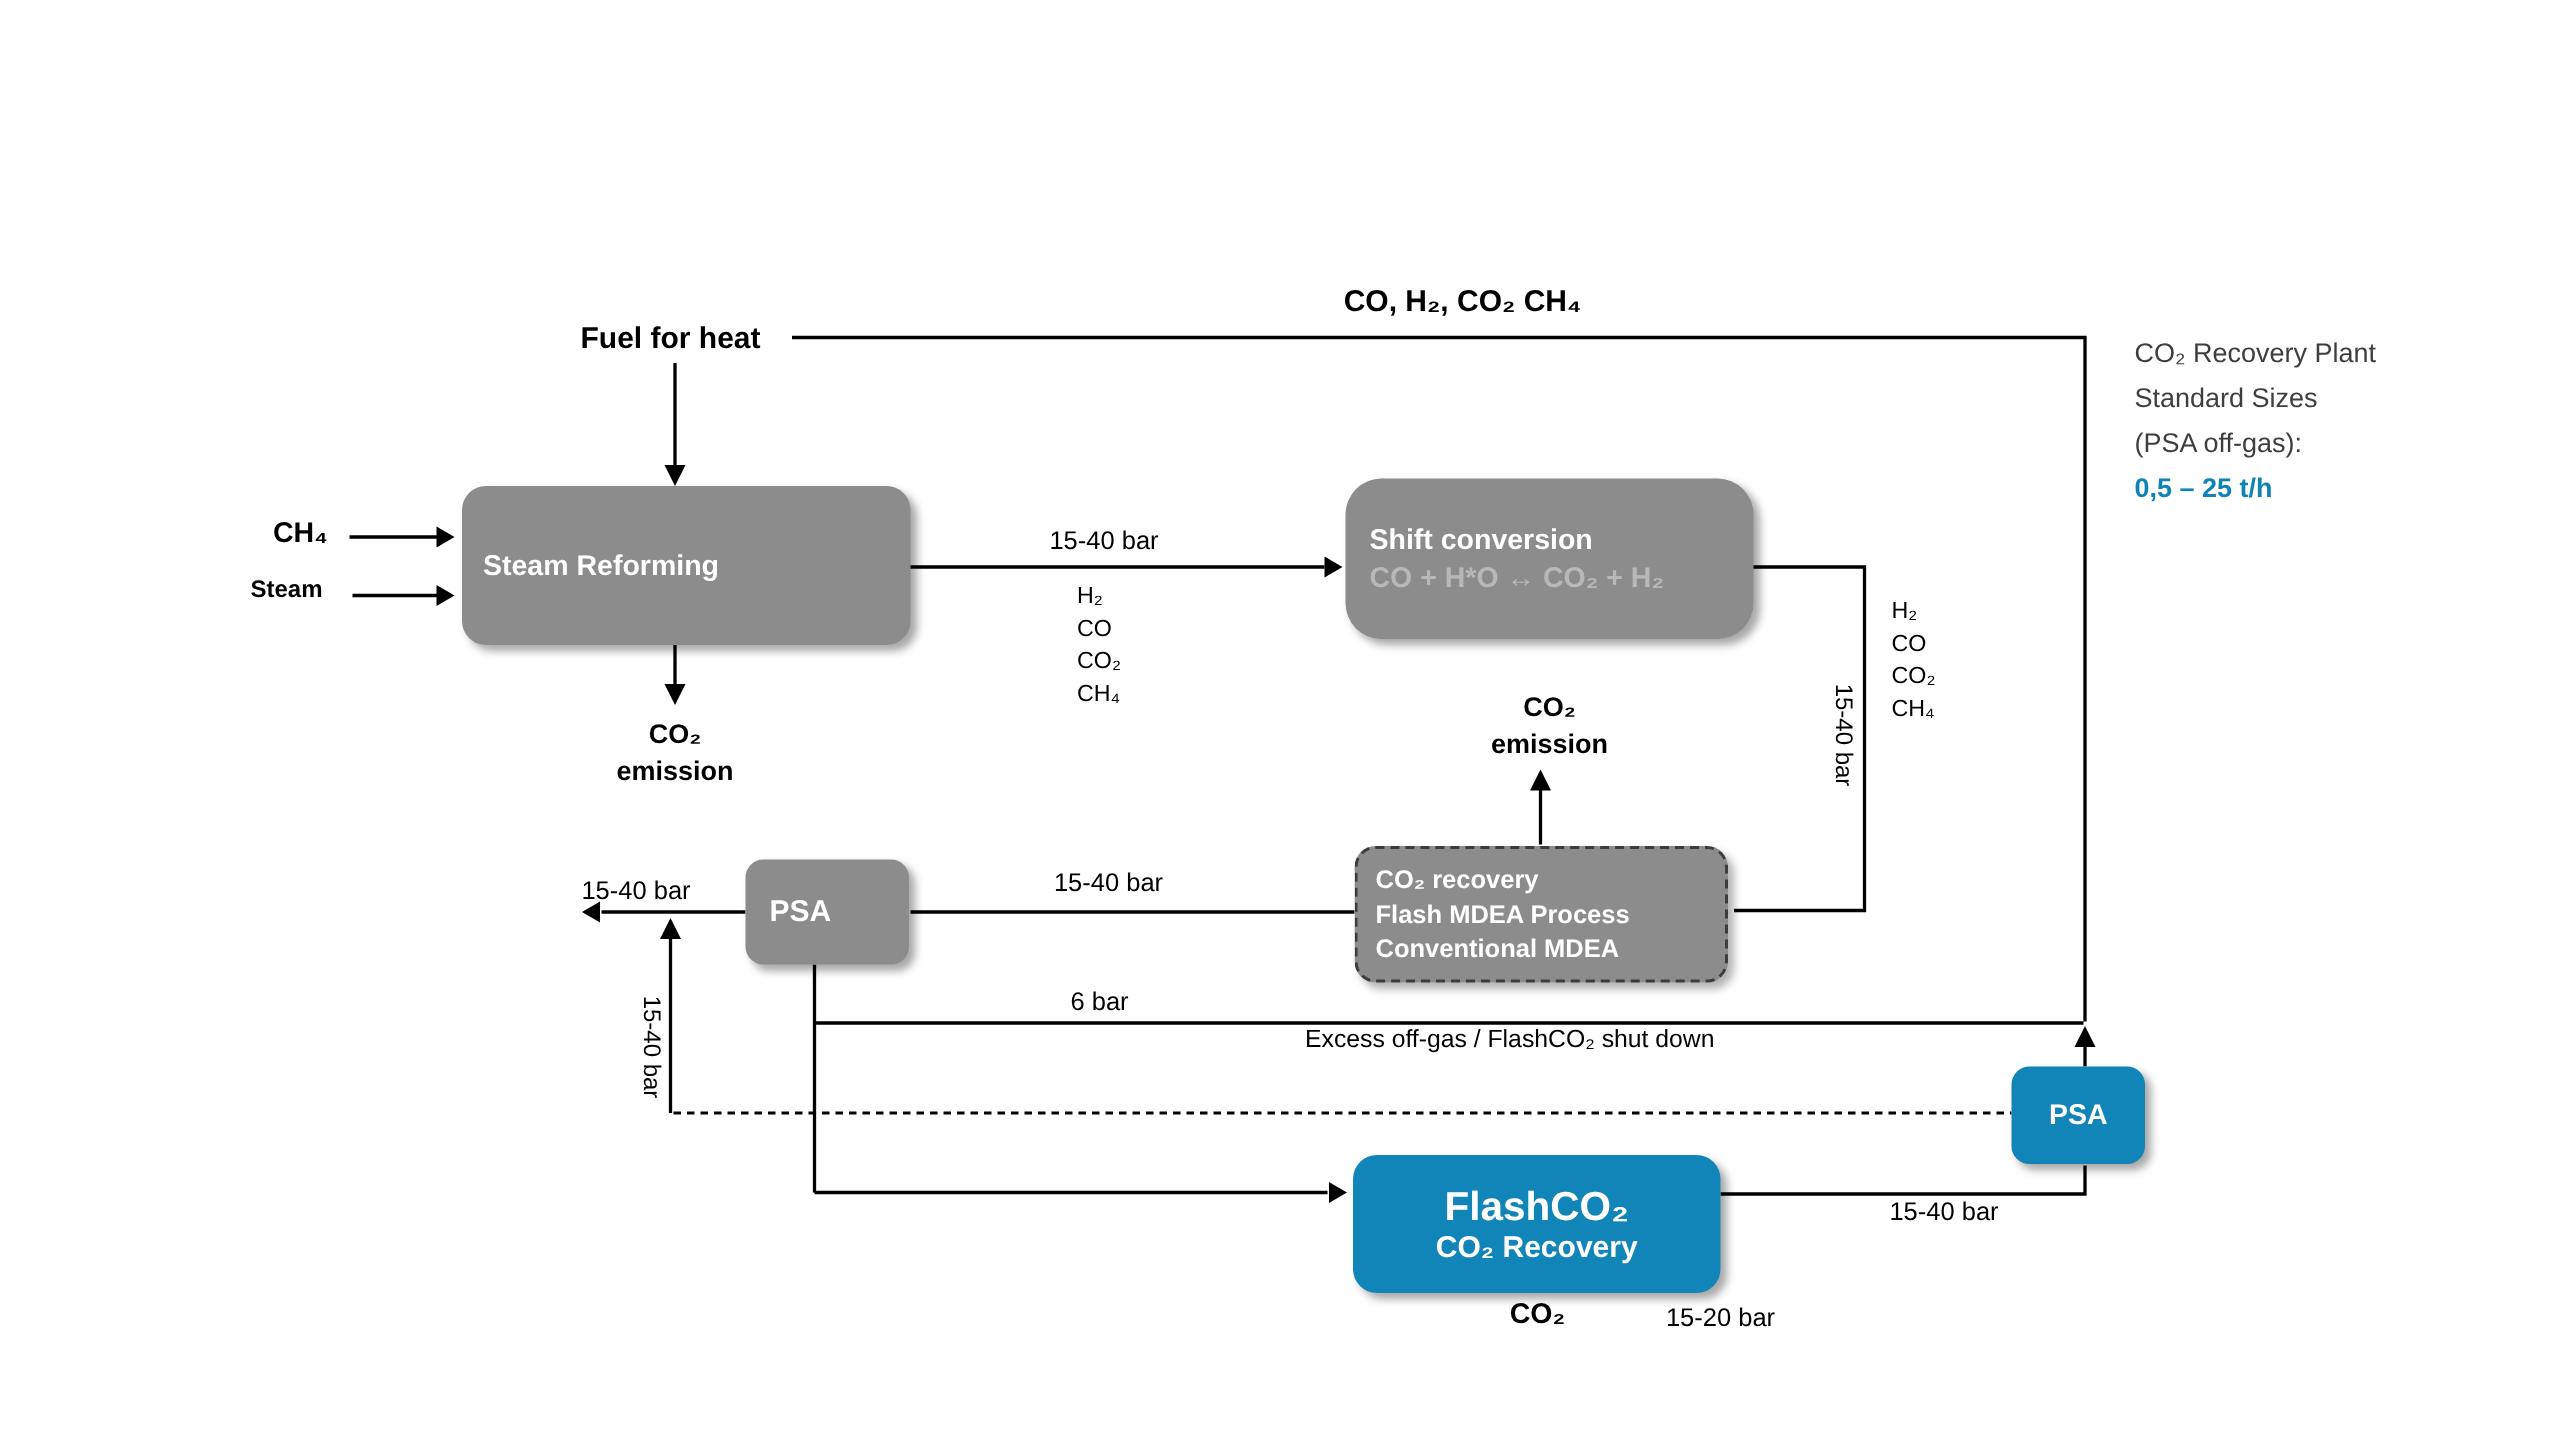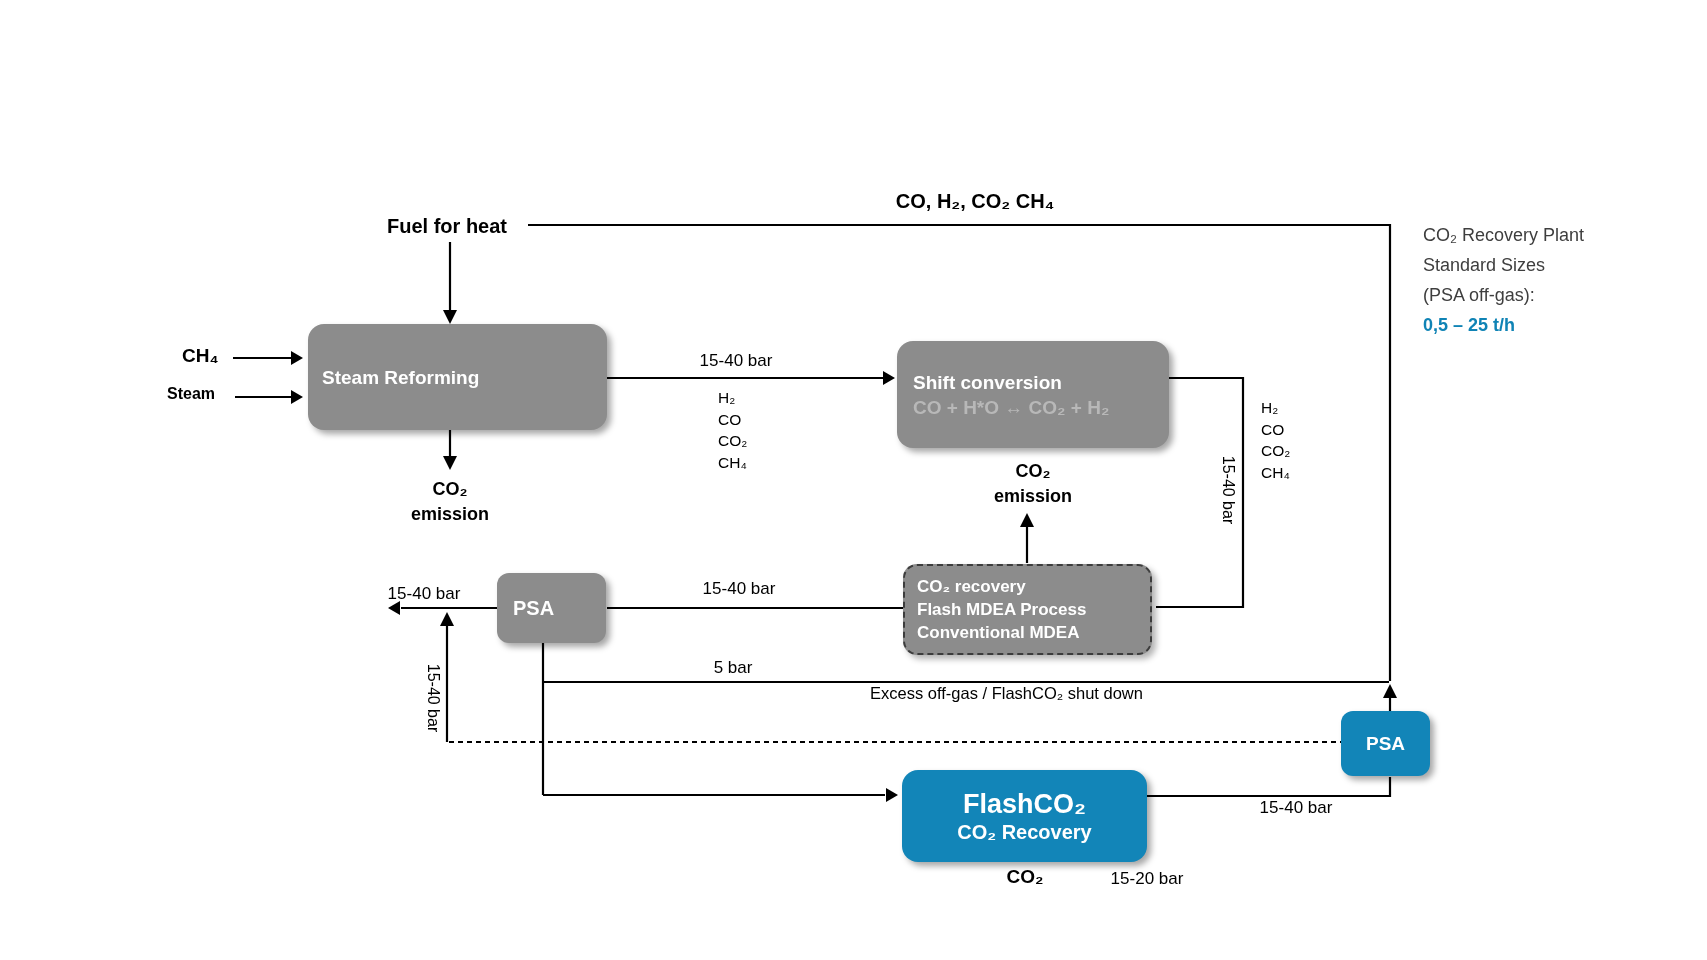--- a/index.html
+++ b/index.html
@@ -17,21 +17,21 @@
     box-shadow:4px 4px 6px rgba(0,0,0,0.35);
     display:flex;flex-direction:column;justify-content:center;
     color:#fff;font-weight:bold;
   }
   .box.blue{background:#1285b8;}
   .box.dashedborder{border:2px dashed #3c3c3c;box-shadow:4px 4px 6px rgba(0,0,0,0.3);border-radius:14px;}
   .box .title{color:#ffffff;}
   .box .eq{color:#b8b8b8;}
 
   .reformer{left:308px;top:324px;width:285px;height:106px;padding-left:14px;font-size:19px;line-height:25px;gap:32px;}
-  .shift{left:897px;top:341px;width:256px;height:107px;padding-left:16px;font-size:19px;line-height:25px;}
+  .shift{left:897px;top:319px;width:256px;height:107px;padding-left:16px;font-size:19px;line-height:25px;border-radius:24px;}
   .mdea{left:903px;top:564px;width:249px;height:91px;padding-left:12px;font-size:17px;line-height:23px;box-sizing:border-box;}
   .psa-left{left:497px;top:573px;width:93px;height:70px;border-radius:12px;align-items:flex-start;padding-left:16px;font-size:20px;}
   .psa-right{left:1341px;top:711px;width:89px;height:65px;border-radius:12px;align-items:center;font-size:19px;}
   .flash{left:902px;top:750px;width:245px;height:92px;align-items:center;text-align:center;margin-top:20px;}
   .flash .ft{font-size:27px;line-height:32px;}
   .flash .fs{font-size:20px;line-height:25px;}
 
   .lbl{position:absolute;white-space:nowrap;font-size:17px;}
   .lbl.b{font-weight:bold;}
   .lbl.c{transform:translateX(-50%);text-align:center;}
@@ -119,21 +119,21 @@
   <div class="lbl b c" style="left:1033px;top:459px;font-size:18px;line-height:25px;">
     <div>CO₂</div>
     <div>emission</div>
   </div>
 
   <div class="lbl c" style="left:736px;top:351px;">15-40 bar</div>
   <div class="lbl c" style="left:739px;top:579px;">15-40 bar</div>
   <div class="lbl c" style="left:424px;top:584px;">15-40 bar</div>
   <div class="lbl rot" style="left:1228px;top:490px;">15-40 bar</div>
   <div class="lbl rot" style="left:433px;top:698px;">15-40 bar</div>
-  <div class="lbl c" style="left:733px;top:658px;">5 bar</div>
+  <div class="lbl c" style="left:733px;top:658px;">6 bar</div>
   <div class="lbl c" style="left:1296px;top:798px;">15-40 bar</div>
   <div class="lbl c" style="left:1147px;top:869px;">15-20 bar</div>
   <div class="lbl" style="left:870px;top:684px;font-size:16.5px;">Excess off-gas / FlashCO₂ shut down</div>
   <div class="lbl b c" style="left:1025px;top:866px;font-size:19px;">CO₂</div>
 
   <div class="gaslist" style="left:718px;top:387px;">
     <div>H₂</div>
     <div>CO</div>
     <div>CO₂</div>
     <div>CH₄</div>

